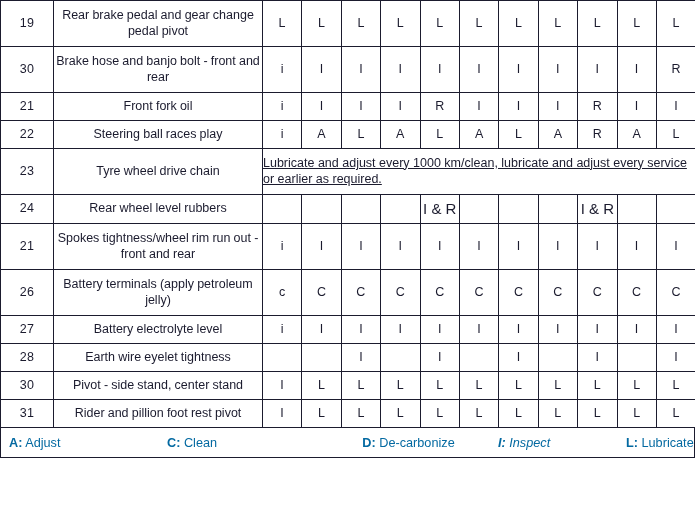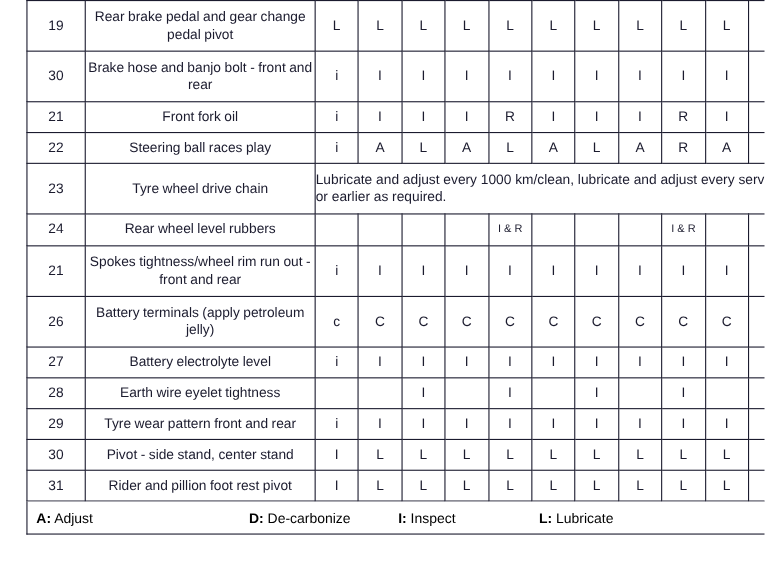--- a/index.html
+++ b/index.html
@@ -13,21 +13,20 @@
     font-family: "Liberation Sans", sans-serif;
     color: #1b1b2e;
     overflow: hidden;
   }
   .sheet {
     width: 695px;
     height: 527px;
     box-sizing: border-box;
     background: #ffffff;
     position: relative;
-    padding-left: 24px;
   }
   table.maint {
     border-collapse: collapse;
     width: 695px;
     table-layout: fixed;
     background: #ffffff;
   }
   table.maint td {
     border: 1px solid #1b1b2e;
     padding: 0;
@@ -52,58 +51,59 @@
     font-size: 12.7px;
     line-height: 1.22;
     word-spacing: -0.3px;
   }
   td.val {
     text-align: center;
     font-size: 12.8px;
     letter-spacing: 0.2px;
   }
   td.val.small {
-    font-size: 10px;
+    font-size: 15px;
     letter-spacing: 0px;
   }
   td.note {
     text-align: left;
     padding: 4px 8px 4px 7px;
     font-size: 12.6px;
     line-height: 1.27;
+    text-decoration: underline;
   }
 
   
   tr.h-tall td   { height: 45px; }
   tr.h-short td  { height: 27px; }
   tr.h-mid td    { height: 28px; }
 
   .legend {
     border: 1px solid #1b1b2e;
     border-top: none;
     width: 695px;
     box-sizing: border-box;
     height: 30px;
     display: flex;
     align-items: center;
     background: #ffffff;
   }
   .legend-item {
     font-size: 12.7px;
-    color: #000000;
+    color: #0369a1;
     white-space: nowrap;
     padding-left: 8px;
   }
   .legend-item .key {
     font-weight: bold;
   }
   .lg1 { flex: 0 0 150px; }
   .lg2 { flex: 0 0 152px; }
   .lg3 { flex: 0 0 163px; text-align: center; }
-  .lg4 { flex: 0 0 120px; }
+  .lg4 { flex: 0 0 120px; font-style: italic; }
   .lg5 { flex: 0 0 130px; }
 </style>
 </head>
 <body>
 
 <div class="sheet">
 
   <table class="maint">
     <colgroup>
       <col class="c-num">
@@ -255,35 +255,20 @@
           <td class="val"></td>
           <td class="val">I</td>
           <td class="val"></td>
           <td class="val">I</td>
           <td class="val"></td>
           <td class="val">I</td>
           <td class="val"></td>
           <td class="val">I</td>
         </tr>
         <tr class="h-short">
-          <td class="num">29</td>
-          <td class="desc">Tyre wear pattern front and rear</td>
-          <td class="val">i</td>
-          <td class="val">I</td>
-          <td class="val">I</td>
-          <td class="val">I</td>
-          <td class="val">I</td>
-          <td class="val">I</td>
-          <td class="val">I</td>
-          <td class="val">I</td>
-          <td class="val">I</td>
-          <td class="val">I</td>
-          <td class="val">I</td>
-        </tr>
-        <tr class="h-short">
           <td class="num">30</td>
           <td class="desc">Pivot - side stand, center stand</td>
           <td class="val">I</td>
           <td class="val">L</td>
           <td class="val">L</td>
           <td class="val">L</td>
           <td class="val">L</td>
           <td class="val">L</td>
           <td class="val">L</td>
           <td class="val">L</td>
@@ -304,18 +289,19 @@
           <td class="val">L</td>
           <td class="val">L</td>
           <td class="val">L</td>
           <td class="val">L</td>
         </tr>
       </tbody>
   </table>
 
   <div class="legend" id="legend-row">
       <div class="legend-item lg1"><span class="key">A:</span><span> Adjust</span></div>
+      <div class="legend-item lg2"><span class="key">C:</span><span> Clean</span></div>
       <div class="legend-item lg3"><span class="key">D:</span><span> De-carbonize</span></div>
       <div class="legend-item lg4"><span class="key">I:</span><span> Inspect</span></div>
       <div class="legend-item lg5"><span class="key">L:</span><span> Lubricate</span></div>
     </div>
 
 </div>
 
 </body></html>

